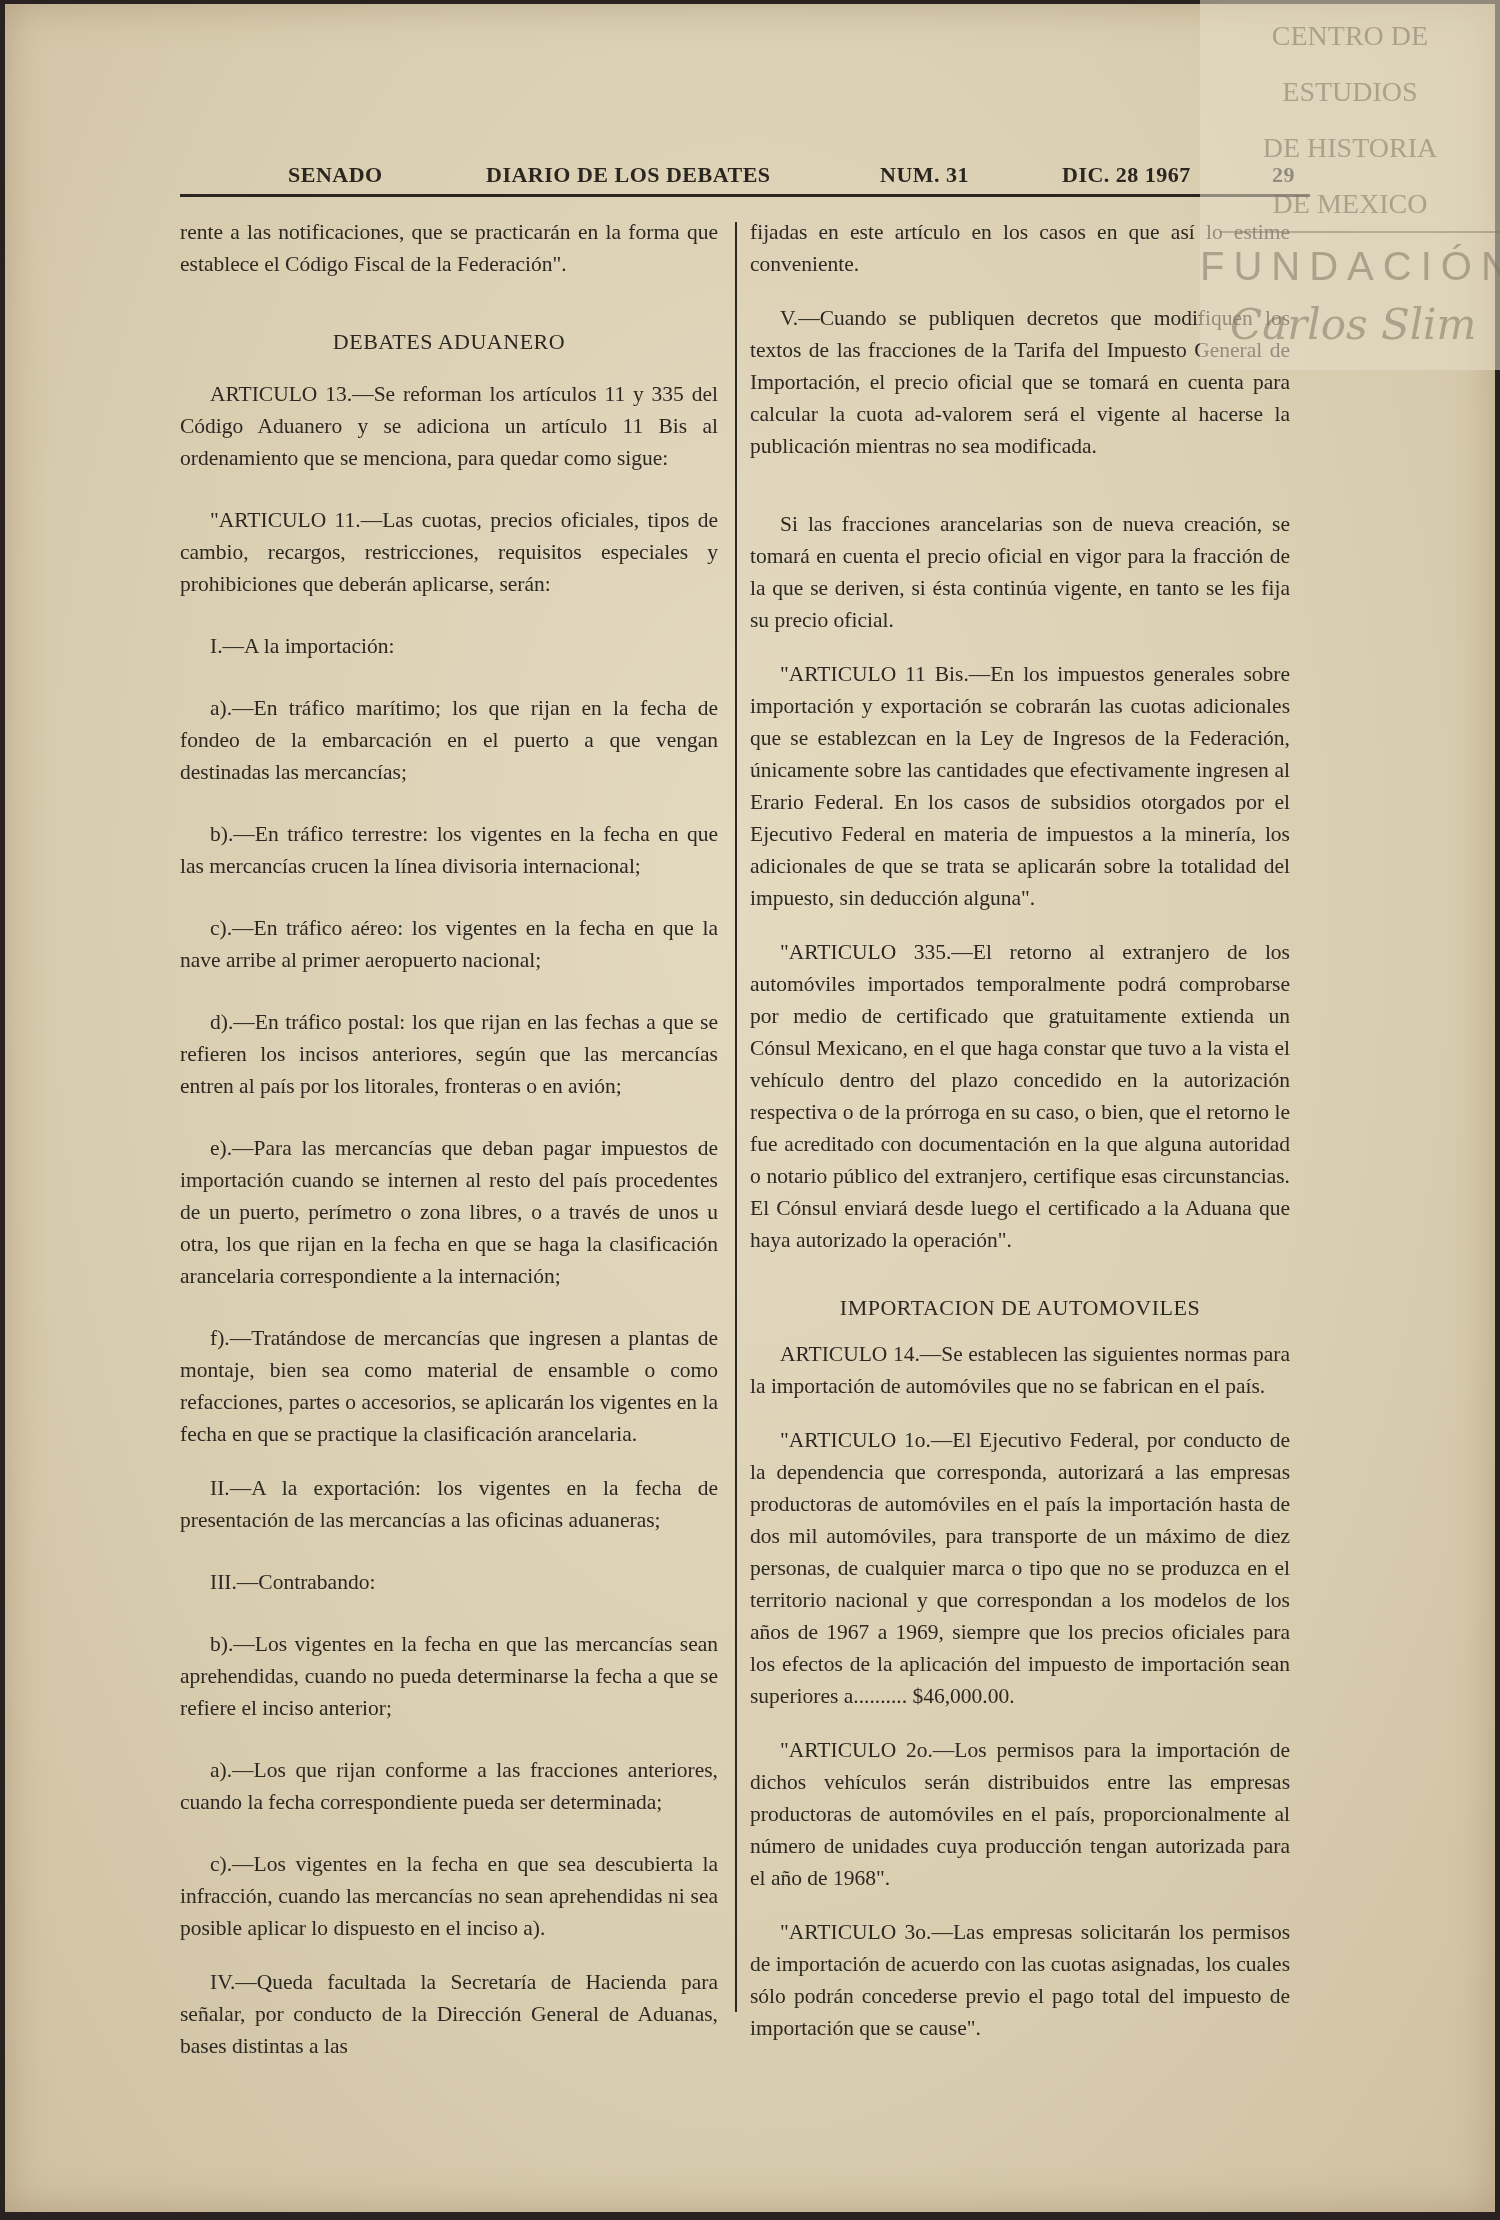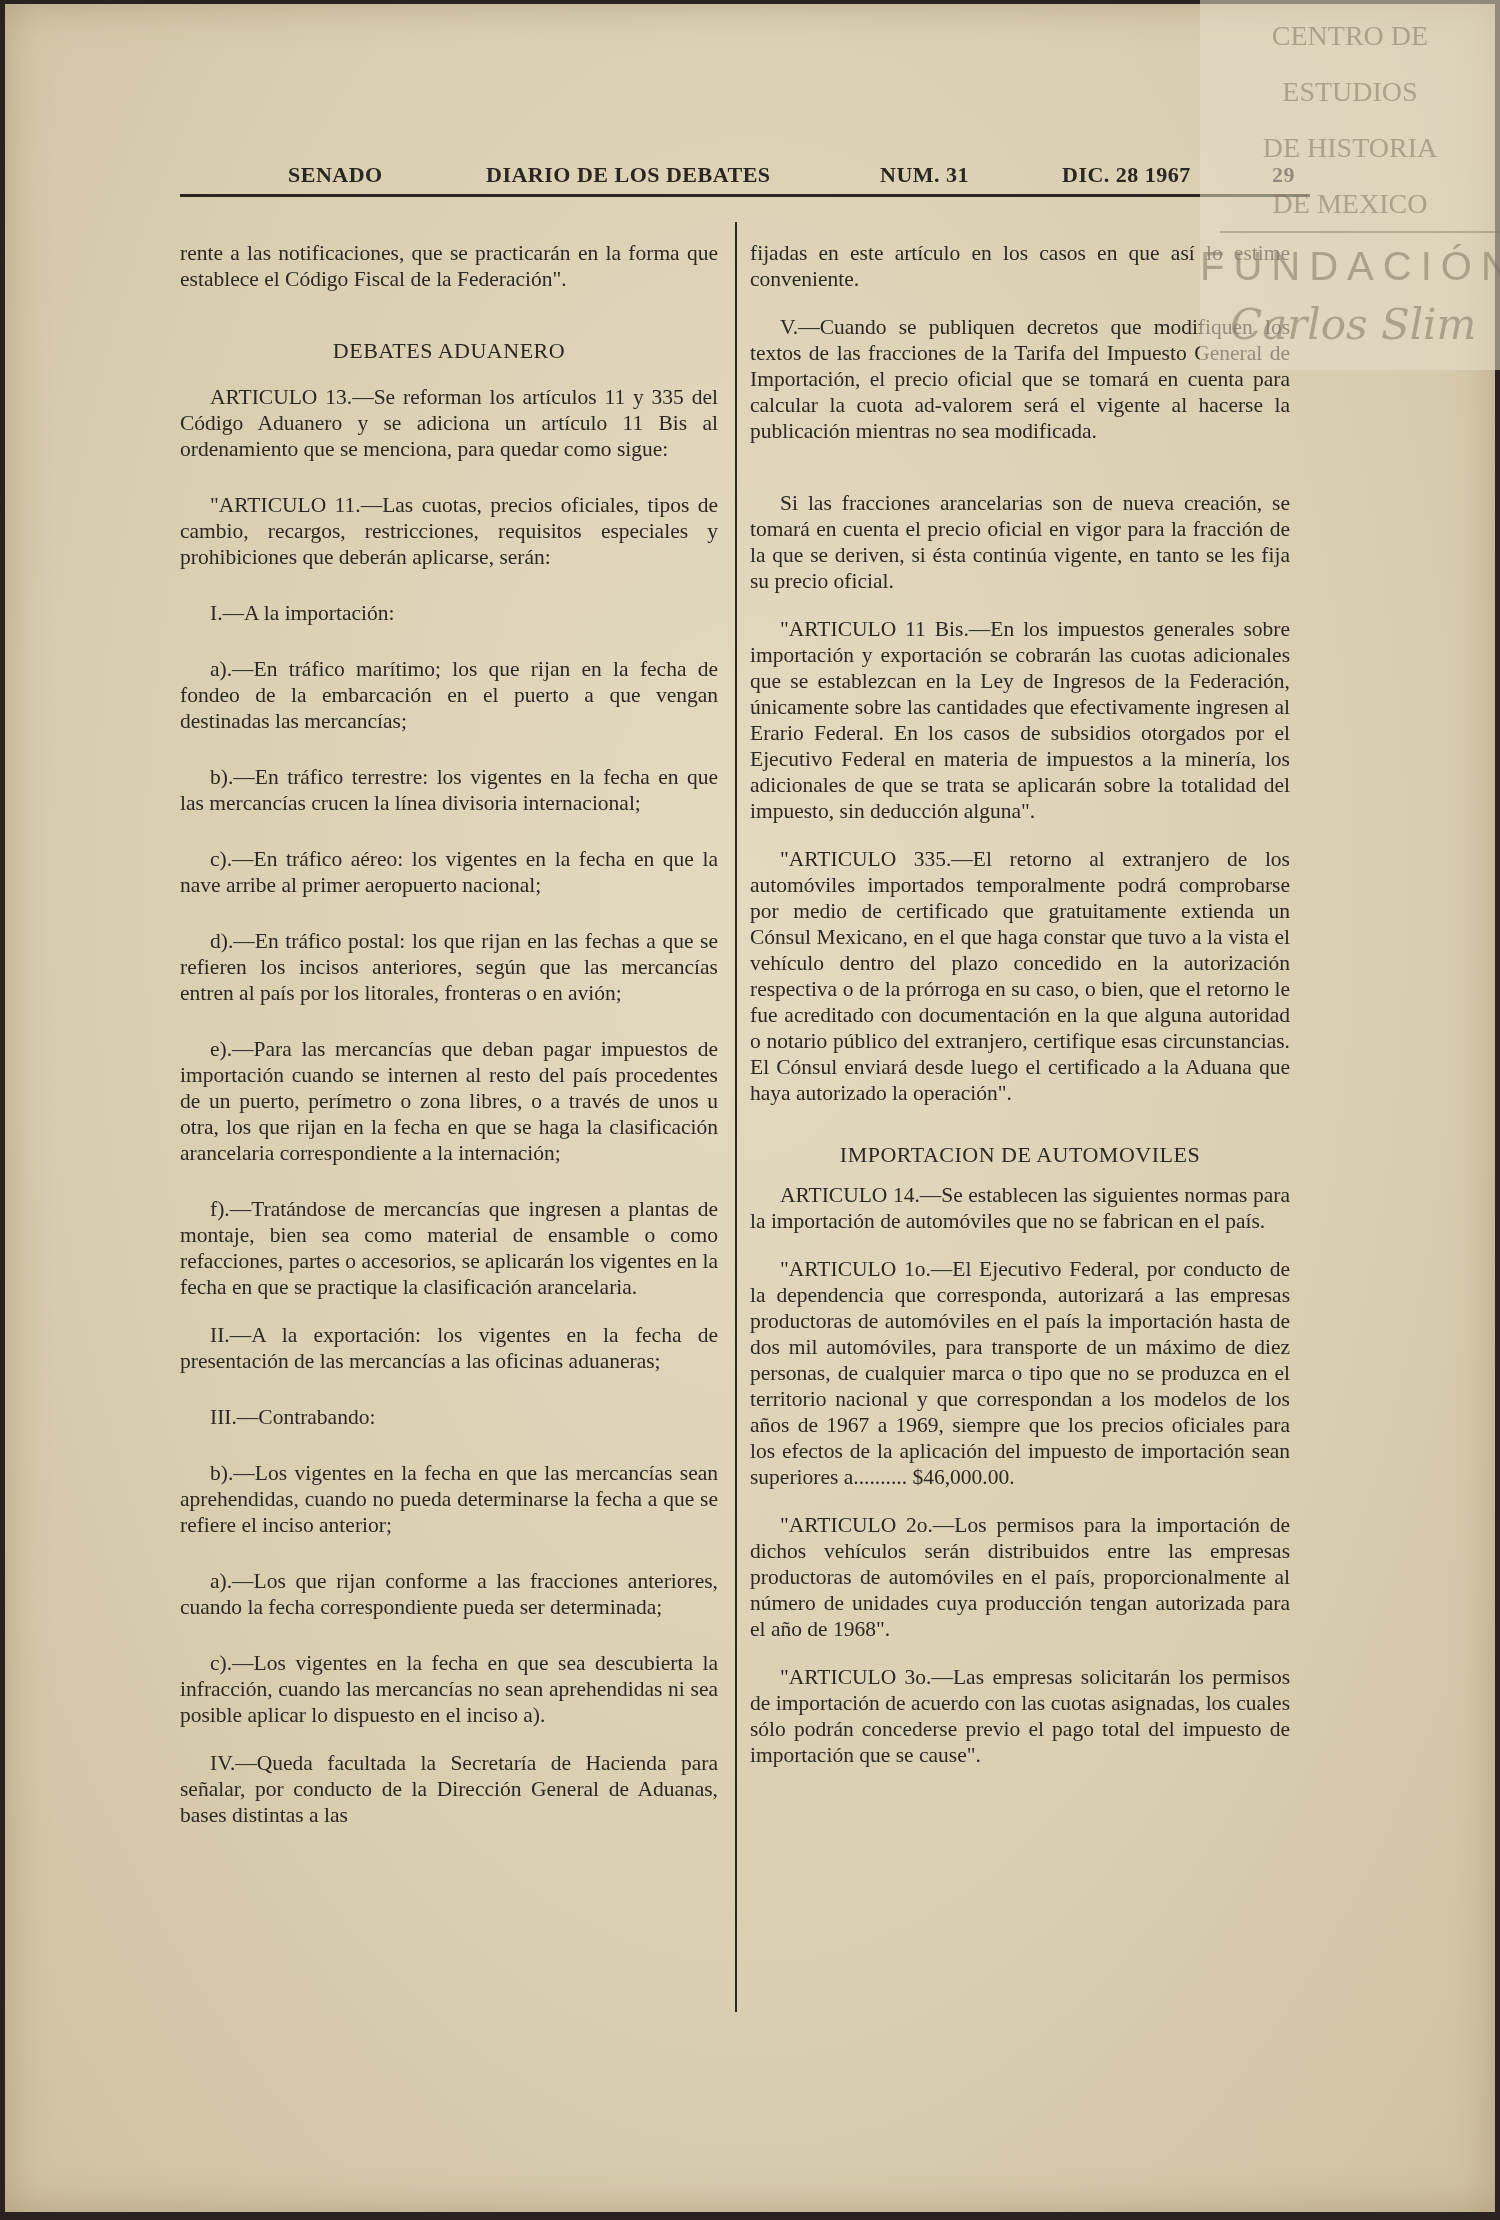--- a/index.html
+++ b/index.html
@@ -44,24 +44,23 @@
     position: absolute;
     left: 730px; top: 218px;
     width: 2px; height: 1790px;
     background: #2d2822;
   }
   .col {
     position: absolute;
     top: 212px;
     width: 538px;
     font-size: 21.5px;
-    line-height: 26px;
+    line-height: 32px;
     color: #2c2822;
     text-align: justify;
-    margin-top: 24px;
   }
   .col-left { left: 175px; }
   .col-right { left: 745px; width: 540px; }
   .col p { margin: 0 0 22px 0; text-indent: 30px; hyphens: auto; }
   .col p.noindent { text-indent: 0; }
   .col h2 {
     font-weight: normal;
     font-size: 22px;
     text-align: center;
     margin: 46px 0 20px 0;

